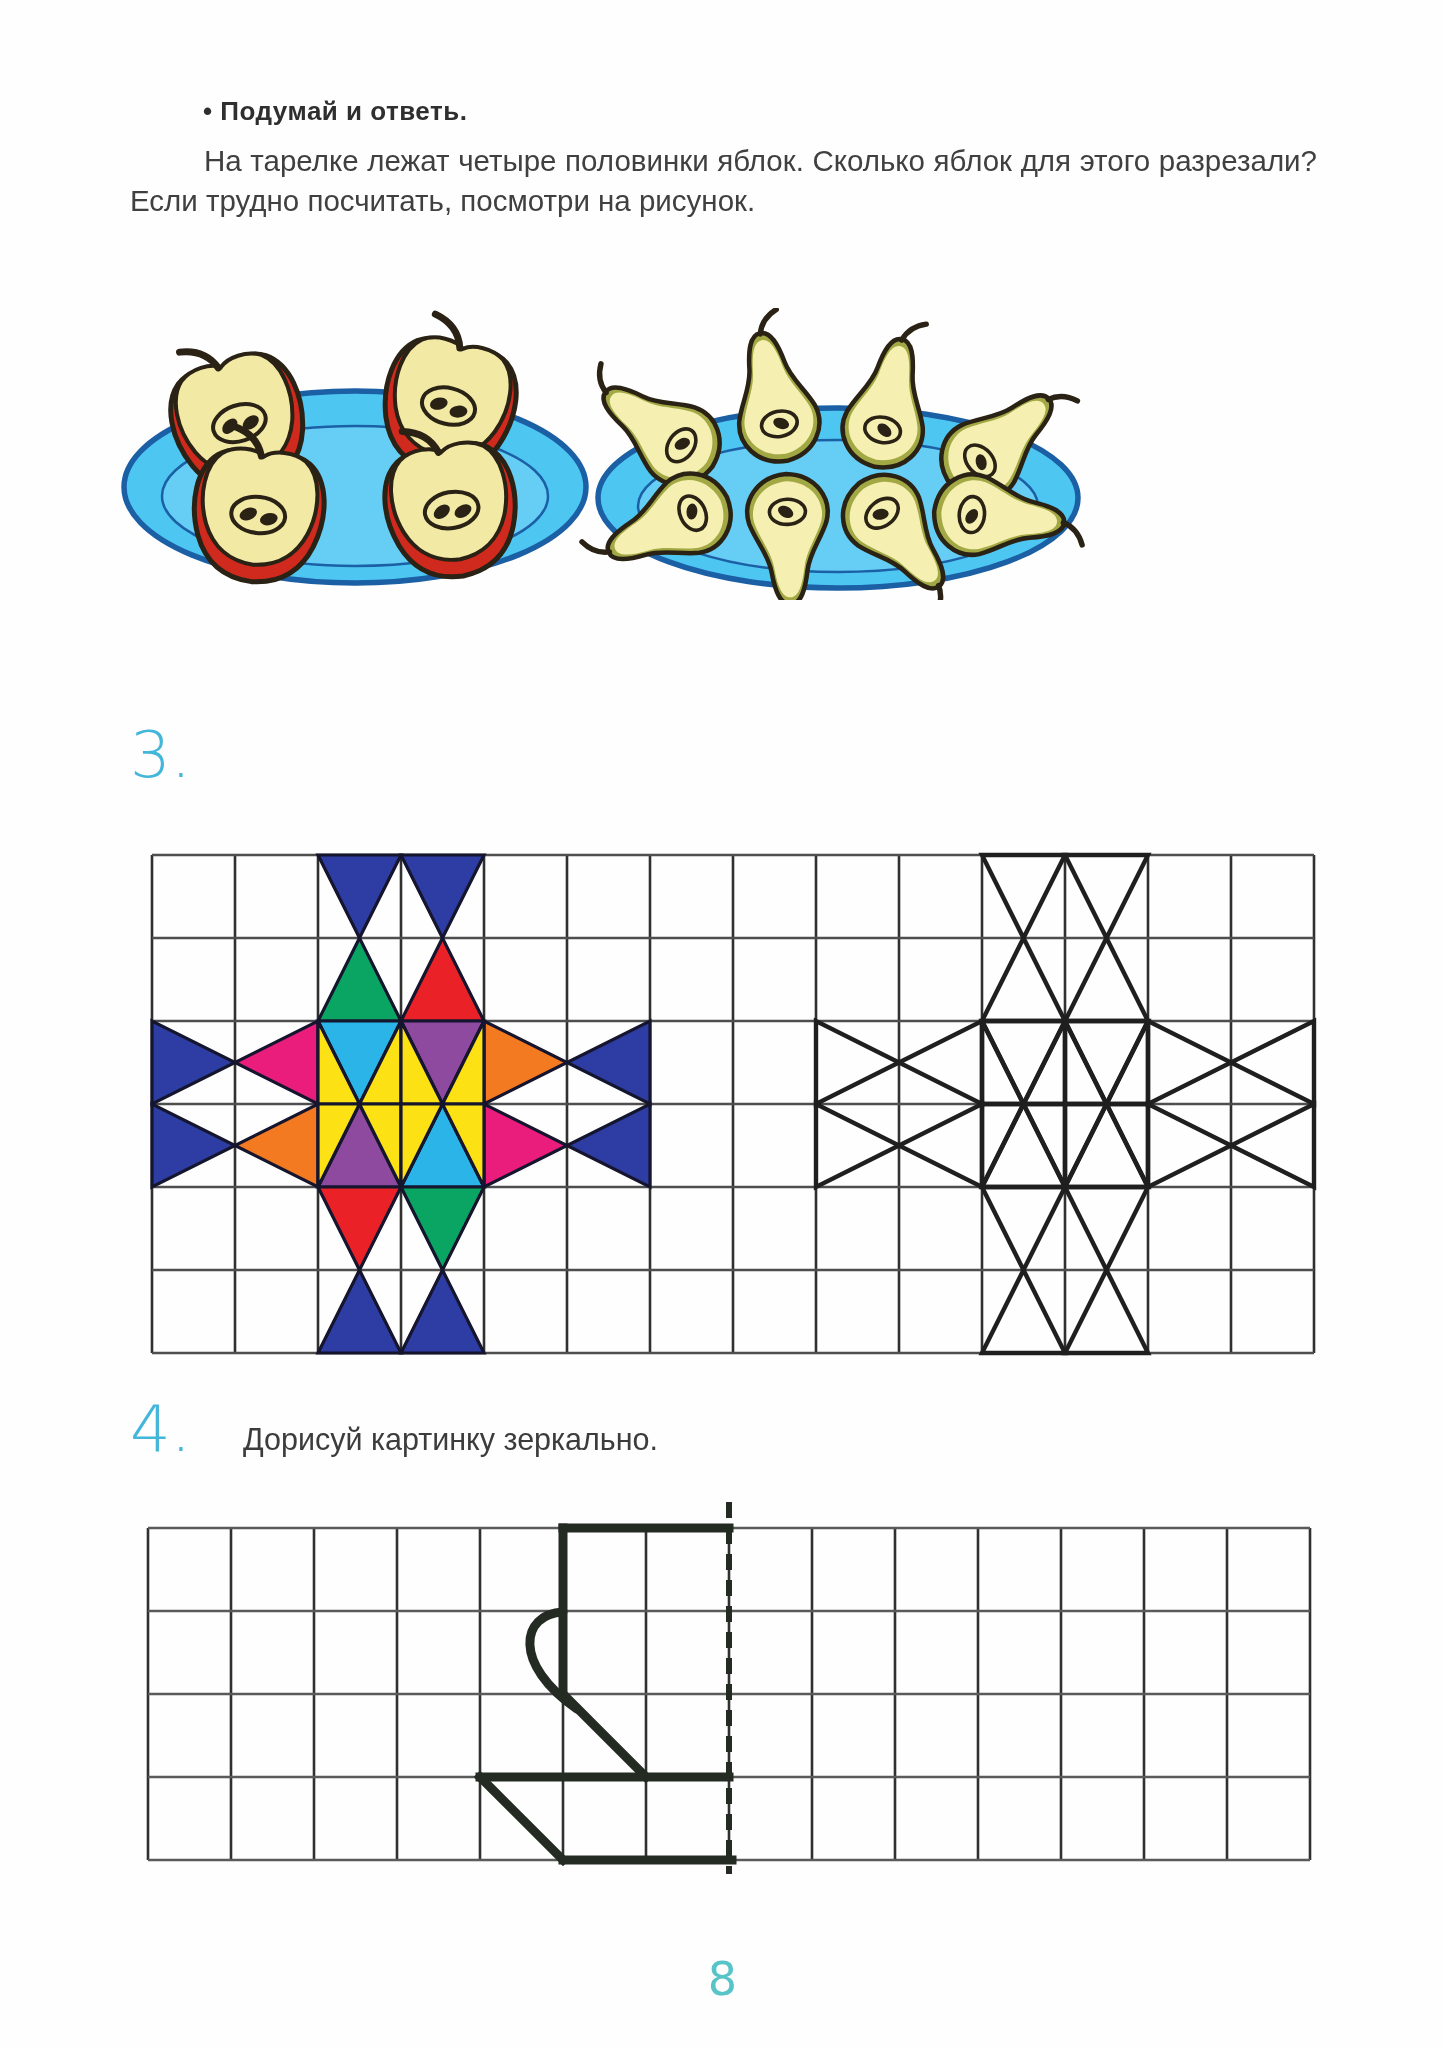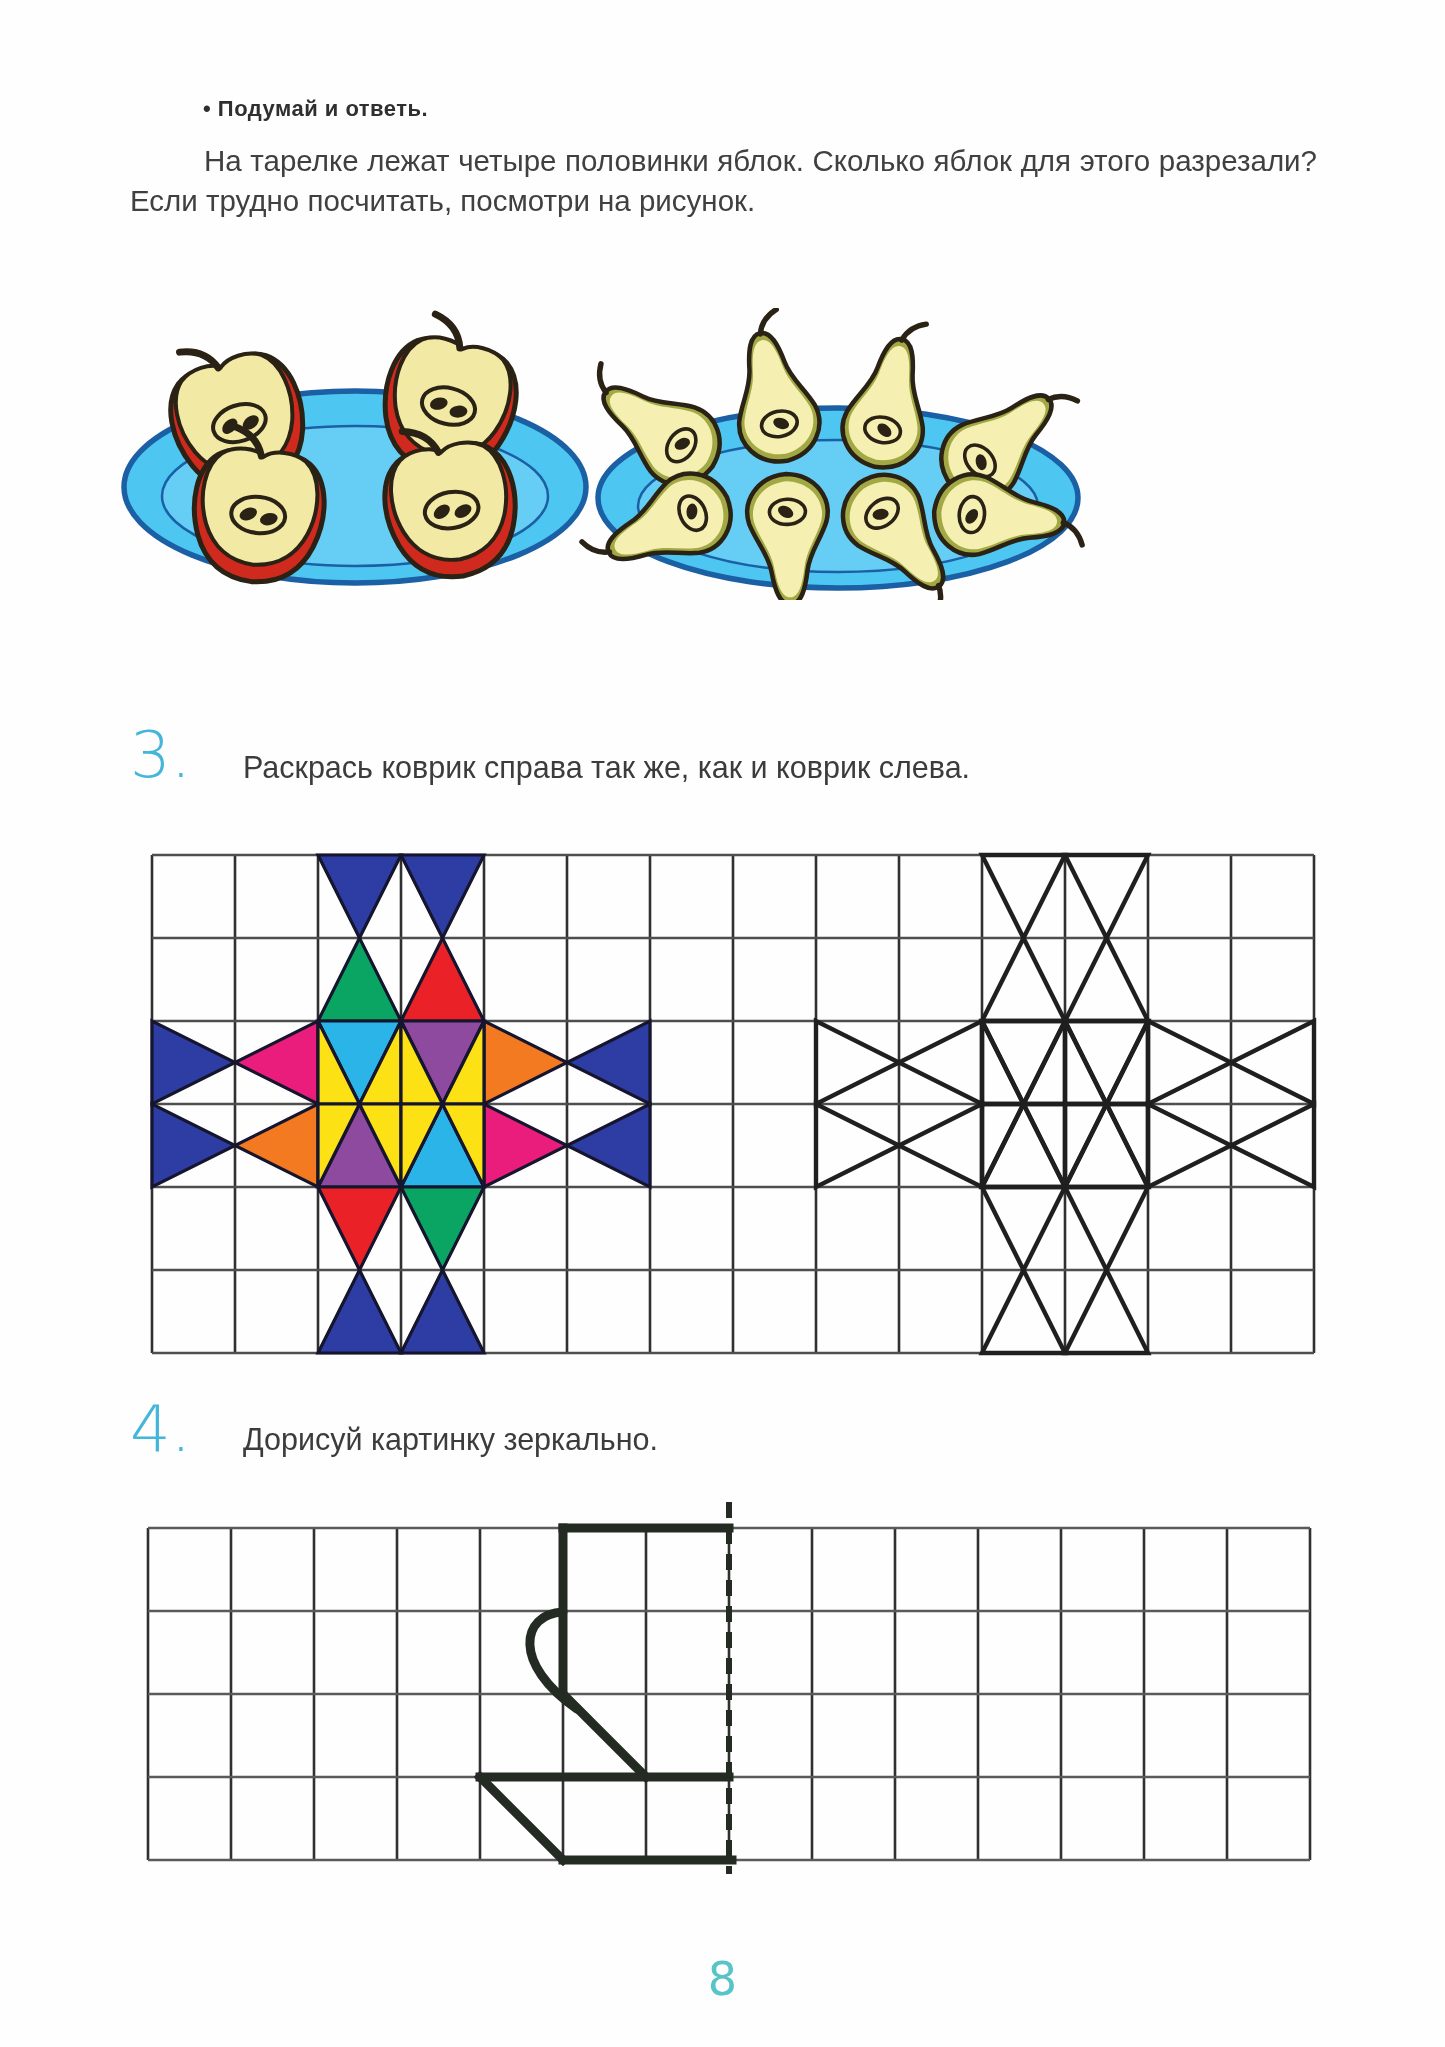--- a/index.html
+++ b/index.html
@@ -2,21 +2,21 @@
 <html><head>
 <meta charset="utf-8">
 <style>
   html,body{margin:0;padding:0;background:#e8e8e8;}
   .page{
     position:relative;width:1445px;height:2047px;background:#fefefe;
     font-family:"Liberation Sans",sans-serif;color:#3a3a3a;overflow:hidden;
     margin:0 auto;
   }
   .heading{
-    position:absolute;left:203px;top:96px;font-size:22px;font-weight:bold;
+    position:absolute;left:203px;top:96px;font-size:26px;font-weight:bold;
     color:#2f2f2f;letter-spacing:.5px;
   }
   .para{
     position:absolute;left:130px;width:1187px;font-size:29.5px;line-height:40px;
     text-align:justify;text-align-last:left;text-indent:74px;color:#404040;margin:0;
   }
   #para1{top:141px;}
   #para2{top:222px;}
   .ex-num{
     position:absolute;left:130px;font-size:64px;font-weight:300;
@@ -83,21 +83,20 @@
       <use href="#pear-sym" transform="translate(886 414) rotate(12) scale(0.9)"></use>
       <use href="#pear-sym" transform="translate(992 450) rotate(48) scale(0.9)"></use>
       <use href="#pear-sym" transform="translate(678 520) rotate(-115) scale(0.9)"></use>
       <use href="#pear-sym" transform="translate(788 528) rotate(178) scale(0.9)"></use>
       <use href="#pear-sym" transform="translate(892 526) rotate(142) scale(0.9)"></use>
       <use href="#pear-sym" transform="translate(988 516) rotate(95) scale(0.9)"></use>
     </g>
   </svg>
 
   <span class="ex-num" id="ex3-num" style="color: rgb(67, 182, 218);">3.</span>
-  <span class="ex-instruction" id="ex3-instruction">Раскрась коврик справа так же, как и коврик слева.</span>
   <svg id="ex3-svg" class="layer" viewBox="130 833 1205 542">
       <line x1="152" y1="855" x2="152" y2="1353" stroke="#303030" stroke-width="2.6"></line>
       <line x1="235" y1="855" x2="235" y2="1353" stroke="#303030" stroke-width="2.6"></line>
       <line x1="318" y1="855" x2="318" y2="1353" stroke="#303030" stroke-width="2.6"></line>
       <line x1="401" y1="855" x2="401" y2="1353" stroke="#303030" stroke-width="2.6"></line>
       <line x1="484" y1="855" x2="484" y2="1353" stroke="#303030" stroke-width="2.6"></line>
       <line x1="567" y1="855" x2="567" y2="1353" stroke="#303030" stroke-width="2.6"></line>
       <line x1="650" y1="855" x2="650" y2="1353" stroke="#303030" stroke-width="2.6"></line>
       <line x1="733" y1="855" x2="733" y2="1353" stroke="#303030" stroke-width="2.6"></line>
       <line x1="816" y1="855" x2="816" y2="1353" stroke="#303030" stroke-width="2.6"></line>

